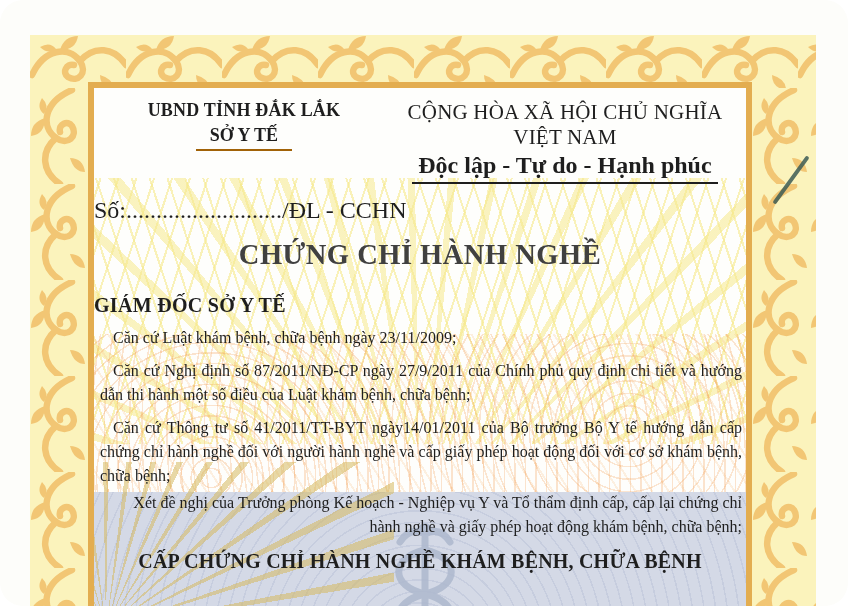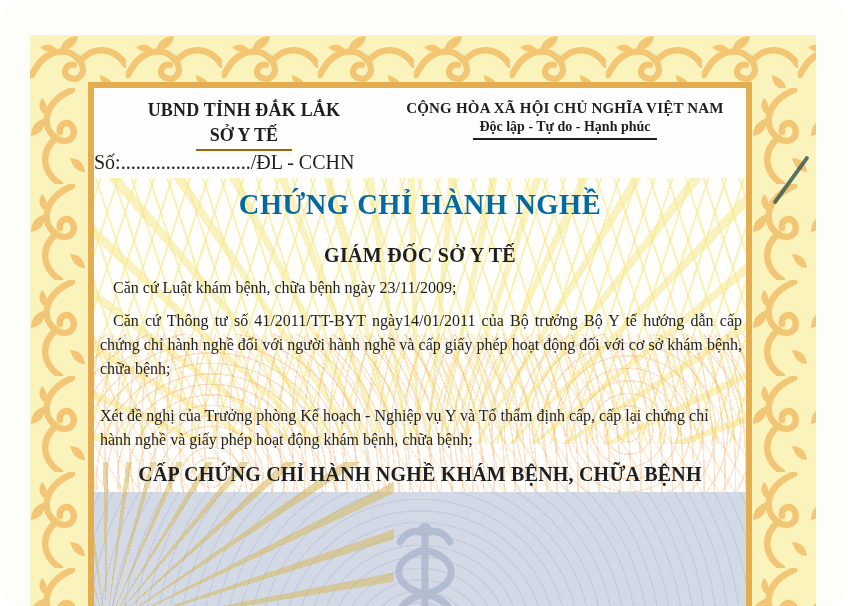--- a/index.html
+++ b/index.html
@@ -62,29 +62,29 @@
     background:#3c5b55;border-radius:2px;transform:rotate(36deg);opacity:.85;z-index:6;
   }
   
   .text-layer{position:relative;z-index:5;}
   .hdr{display:flex;align-items:flex-start;padding-top:6px;}
   .hdr-left{width:46%;text-align:center;}
   .hdr-right{width:54%;text-align:center;padding-right:10px;box-sizing:border-box;}
   .hdr-l1{font-weight:bold;font-size:18px;letter-spacing:.2px;}
   .hdr-l2{display:inline-block;font-weight:bold;font-size:18px;margin-top:4px;
           border-bottom:2px solid #a16207;padding:0 14px 3px;}
-  .hdr-r1{font-weight:bold;font-size:15px;letter-spacing:.2px;}
-  .hdr-r2{display:inline-block;font-weight:bold;font-size:14px;margin-top:2px;
+  .hdr-r1{font-weight:normal;font-size:21px;letter-spacing:.2px;}
+  .hdr-r2{display:inline-block;font-weight:bold;font-size:24px;margin-top:2px;
           border-bottom:2px solid #1e1e1e;padding:0 6px 3px;}
-  .so-line{font-size:20px;}
+  .so-line{margin-top:13px;font-size:24px;}
   .doc-title{margin-top:10px;text-align:center;font-weight:bold;font-size:28.5px;
-             line-height:42px;color:#0369a1;letter-spacing:.5px;}
-  .authority{margin-top:18px;text-align:center;font-weight:bold;font-size:20px;letter-spacing:.3px;}
+             line-height:42px;color:#404040;letter-spacing:.5px;}
+  .authority{margin-top:18px;text-align:left;font-weight:bold;font-size:20px;letter-spacing:.3px;}
   .body-p{margin:9px 4px 0 6px;font-size:16px;line-height:24px;text-align:justify;text-indent:13px;}
-  .body-p.centered{text-align:left;text-indent:0;margin-top:23px;}
+  .body-p.centered{text-align:right;text-indent:0;margin-top:3px;}
   .decree{margin-top:11px;text-align:center;font-weight:bold;font-size:20px;letter-spacing:.2px;}
 </style>
 </head>
 <body>
 
 <div class="page">
 
   <div class="border-frame">
     <svg class="band band-top" width="786" height="53">
       <defs>
@@ -155,20 +155,21 @@
 
       <div class="so-line">Số:........................../ĐL - CCHN</div>
 
       <div class="doc-title">
         <div>CHỨNG CHỈ HÀNH NGHỀ</div>
       </div>
 
       <div class="authority">GIÁM ĐỐC SỞ Y TẾ</div>
 
       <p class="body-p">Căn cứ Luật khám bệnh, chữa bệnh ngày 23/11/2009;</p>
+      <p class="body-p">Căn cứ Nghị định số 87/2011/NĐ-CP ngày 27/9/2011 của Chính phủ quy định chi tiết và hướng dẫn thi hành một số điều của Luật khám bệnh, chữa bệnh;</p>
       <p class="body-p">Căn cứ Thông tư số 41/2011/TT-BYT ngày14/01/2011 của Bộ trưởng Bộ Y tế hướng dẫn cấp chứng chỉ hành nghề đối với người hành nghề và cấp giấy phép hoạt động đối với cơ sở khám bệnh, chữa bệnh;</p>
       <p class="body-p centered">Xét đề nghị của Trưởng phòng Kế hoạch - Nghiệp vụ Y và Tổ thẩm định cấp, cấp lại chứng chỉ hành nghề và giấy phép hoạt động khám bệnh, chữa bệnh;</p>
 
       <div class="decree">CẤP CHỨNG CHỈ HÀNH NGHỀ KHÁM BỆNH, CHỮA BỆNH</div>
     </div>
   </div>
 
   <div class="pen-mark"></div>
 
 </div>

